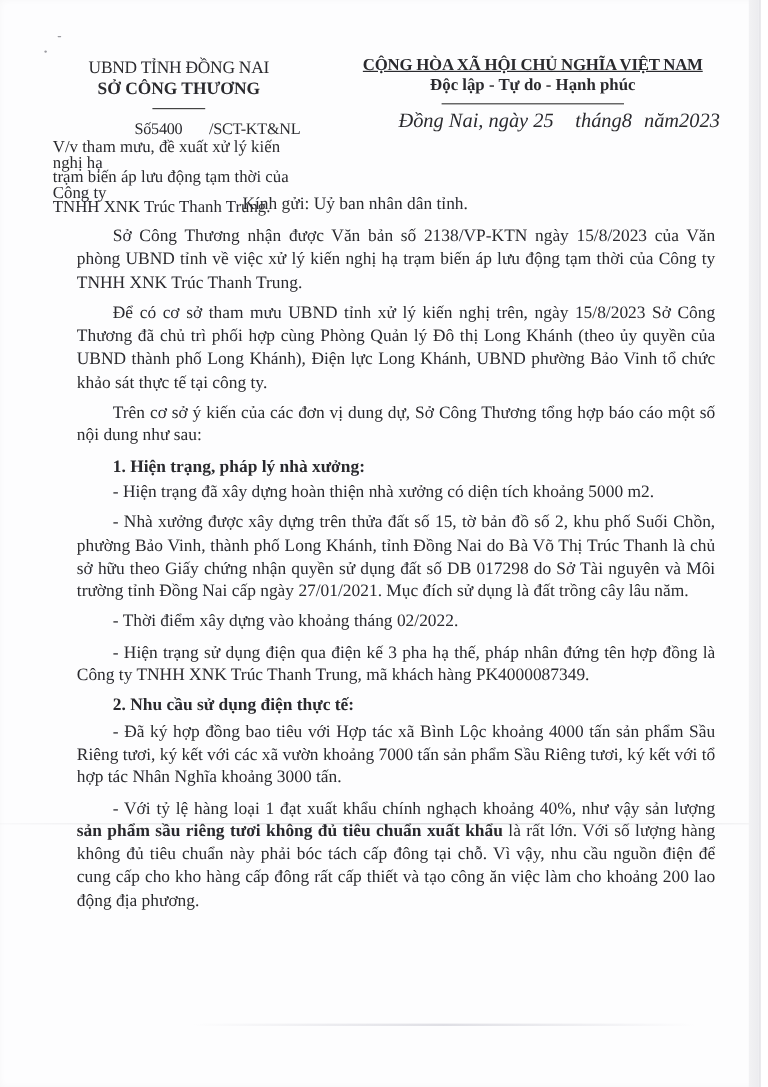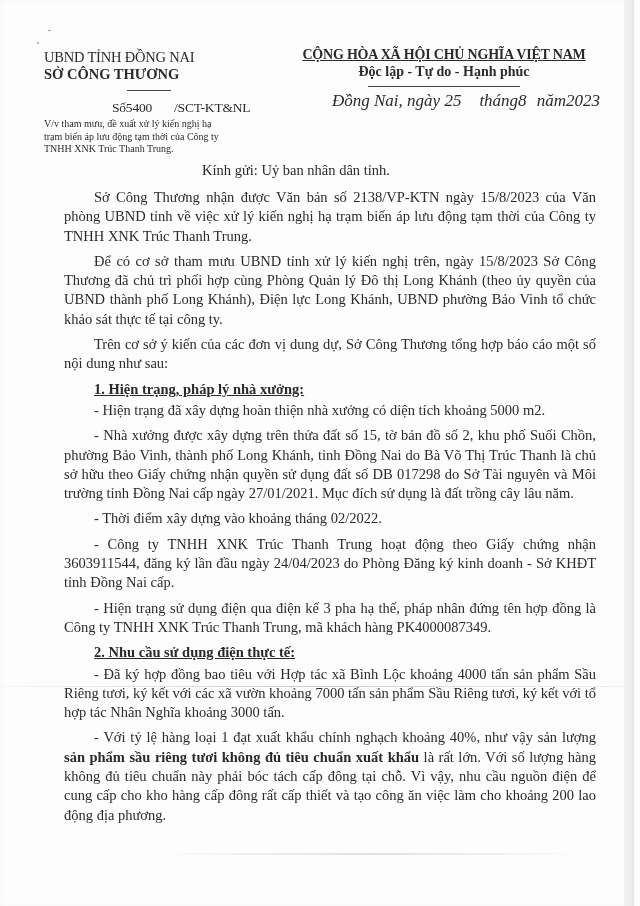--- a/index.html
+++ b/index.html
@@ -28,21 +28,21 @@
       position: absolute;
       right: 0; top: 0;
       width: 8px; height: 906px;
       background: linear-gradient(to right, #f2f2f4, #ececef);
     }
     .hdr-left {
       position: absolute;
       left: 44px;
       top: 49px;
       width: 210px;
-      text-align: left;
+      text-align: center;
     }
     .hdr-left .l1 {
       font-size: 14.5px;
       line-height: 17px;
       letter-spacing: -0.2px;
     }
     .hdr-left .l2 {
       font-size: 14.5px;
       line-height: 17px;
       font-weight: bold;
@@ -59,21 +59,21 @@
       top: 100px;
       font-size: 13.5px;
       letter-spacing: -0.2px;
     }
     .docnum .num { margin-right: 22px; margin-left: 40px; }
     .subject {
       position: absolute;
       left: 44px;
       top: 118px;
       width: 212px;
-      font-size: 10px;
+      font-size: 14px;
       line-height: 12.5px;
       text-align: left;
     }
     .hdr-right {
       position: absolute;
       left: 284px;
       top: 46px;
       width: 320px;
       text-align: center;
     }
@@ -126,21 +126,20 @@
     .body p {
       margin: 0 0 6px 0;
       text-indent: 30px;
     }
     .body p.tight { margin-bottom: 6px; }
     .body h3 {
       margin: 0 0 2px 0;
       text-indent: 30px;
       font-size: 14.5px;
       font-weight: bold;
-      text-decoration: underline;
     }
     .body .bold-run { font-weight: bold; }
     .fold-line {
       position: absolute;
       left: 0;
       top: 686px;
       width: 632px;
       height: 1px;
       background: linear-gradient(to right, rgba(200,200,205,0.1), rgba(170,170,178,0.6), rgba(200,200,205,0.2));
     }
@@ -197,21 +196,20 @@
 
   <div class="body">
     <p>Sở Công Thương nhận được Văn bản số 2138/VP-KTN ngày 15/8/2023 của Văn phòng UBND tỉnh về việc xử lý kiến nghị hạ trạm biến áp lưu động tạm thời của Công ty TNHH XNK Trúc Thanh Trung.</p>
     <p>Để có cơ sở tham mưu UBND tỉnh xử lý kiến nghị trên, ngày 15/8/2023 Sở Công Thương đã chủ trì phối hợp cùng Phòng Quản lý Đô thị Long Khánh (theo ủy quyền của UBND thành phố Long Khánh), Điện lực Long Khánh, UBND phường Bảo Vinh tổ chức khảo sát thực tế tại công ty.</p>
     <p class="tight">Trên cơ sở ý kiến của các đơn vị dung dự, Sở Công Thương tổng hợp báo cáo một số nội dung như sau:</p>
 
     <h3>1. Hiện trạng, pháp lý nhà xưởng:</h3>
     <p class="tight">- Hiện trạng đã xây dựng hoàn thiện nhà xưởng có diện tích khoảng 5000 m2.</p>
     <p>- Nhà xưởng được xây dựng trên thửa đất số 15, tờ bản đồ số 2, khu phố Suối Chồn, phường Bảo Vinh, thành phố Long Khánh, tỉnh Đồng Nai do Bà Võ Thị Trúc Thanh là chủ sở hữu theo Giấy chứng nhận quyền sử dụng đất số DB 017298 do Sở Tài nguyên và Môi trường tỉnh Đồng Nai cấp ngày 27/01/2021. Mục đích sử dụng là đất trồng cây lâu năm.</p>
     <p>- Thời điểm xây dựng vào khoảng tháng 02/2022.</p>
-    <p>- Công ty TNHH XNK Trúc Thanh Trung hoạt động theo Giấy chứng nhận 3603911544, đăng ký lần đầu ngày 24/04/2023 do Phòng Đăng ký kinh doanh - Sở KHĐT tỉnh Đồng Nai cấp.</p>
     <p>- Hiện trạng sử dụng điện qua điện kế 3 pha hạ thế, pháp nhân đứng tên hợp đồng là Công ty TNHH XNK Trúc Thanh Trung, mã khách hàng PK4000087349.</p>
 
     <h3>2. Nhu cầu sử dụng điện thực tế:</h3>
     <p>- Đã ký hợp đồng bao tiêu với Hợp tác xã Bình Lộc khoảng 4000 tấn sản phẩm Sầu Riêng tươi, ký kết với các xã vườn khoảng 7000 tấn sản phẩm Sầu Riêng tươi, ký kết với tổ hợp tác Nhân Nghĩa khoảng 3000 tấn.</p>
     <p><span>- Với tỷ lệ hàng loại 1 đạt xuất khẩu chính nghạch khoảng 40%, như vậy sản lượng </span><span class="bold-run">sản phẩm sầu riêng tươi không đủ tiêu chuẩn xuất khẩu</span><span> là rất lớn. Với số lượng hàng không đủ tiêu chuẩn này phải bóc tách cấp đông tại chỗ. Vì vậy, nhu cầu nguồn điện để cung cấp cho kho hàng cấp đông rất cấp thiết và tạo công ăn việc làm cho khoảng 200 lao động địa phương.</span></p>
   </div>
 
   <div class="fold-line"></div>
   <div class="bottom-smudge"></div>
   <div class="edge-shade"></div>

